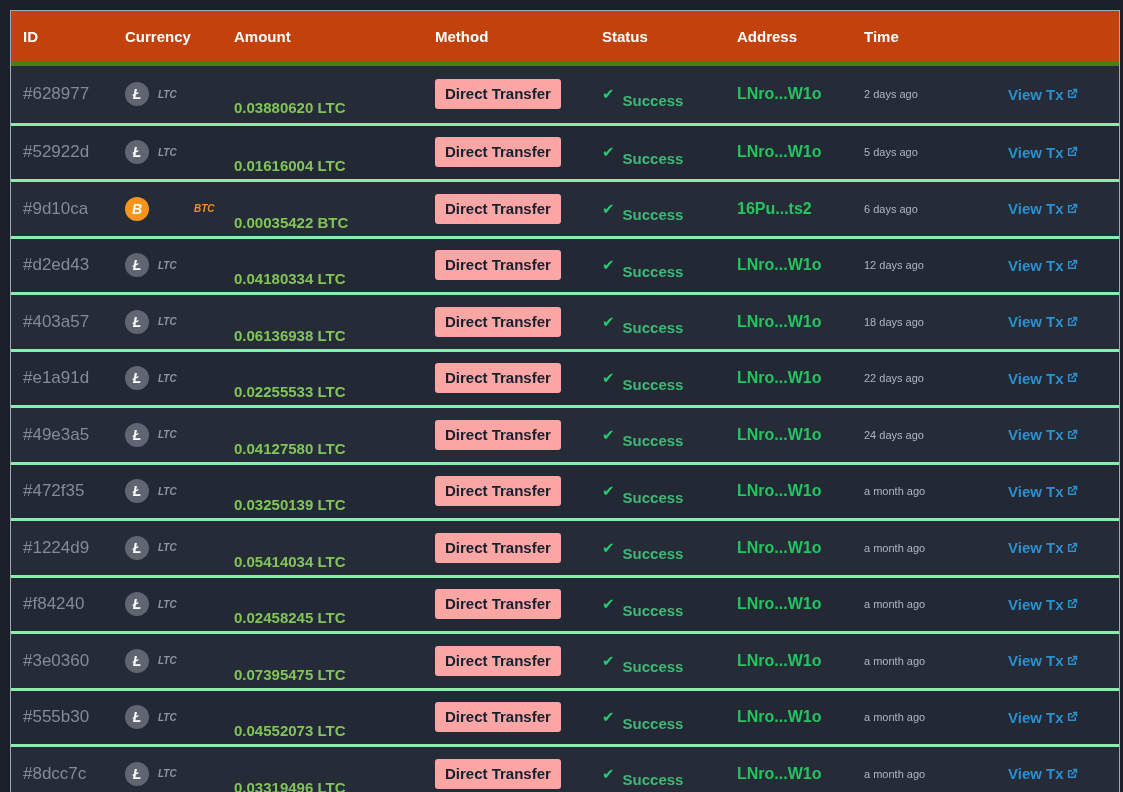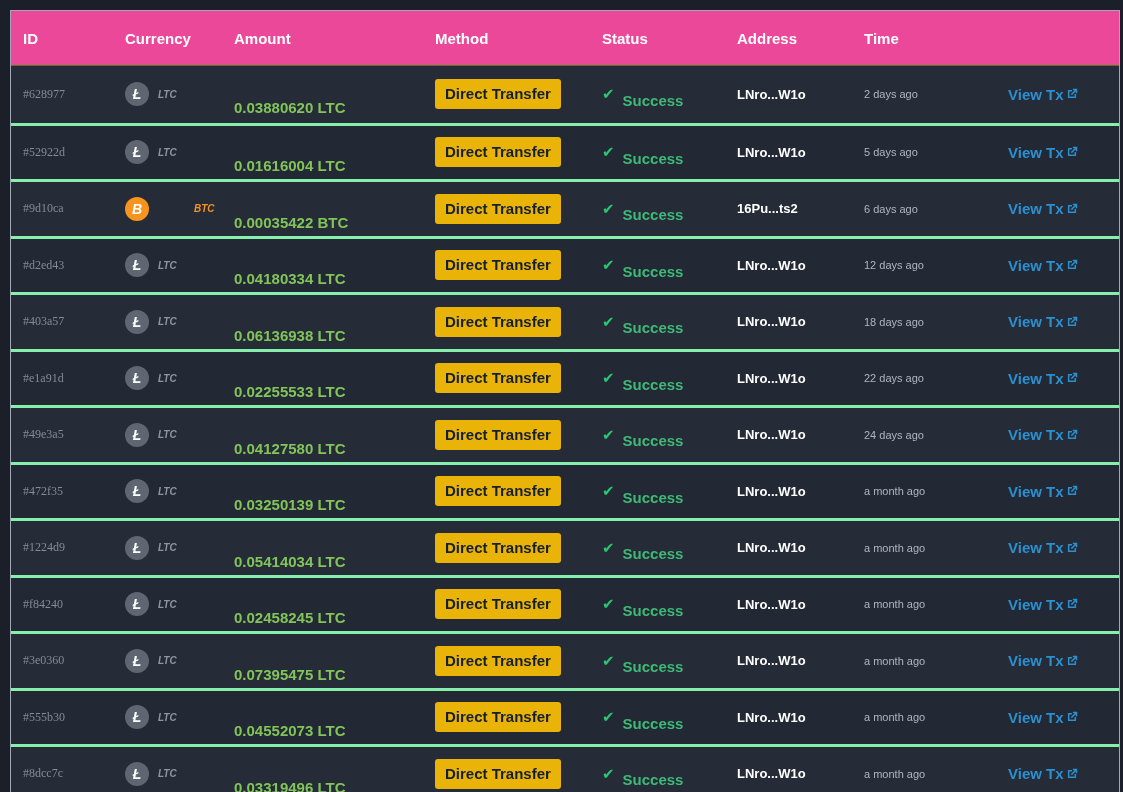--- a/index.html
+++ b/index.html
@@ -16,70 +16,70 @@
     border: 1px solid #a2a9b4;
     border-bottom: none;
     background: #242a36;
   }
   .grid-row {
     display: grid;
     grid-template-columns: 102px 109px 201px 167px 135px 127px 144px 1fr;
     align-items: center;
   }
   .thead {
-    background: #ec4899;
+    background: #c2410c;
     height: 55px;
-    border-bottom: 1px solid #4d7c0f;
+    border-bottom: 4px solid #4d7c0f;
   }
   .thead .cell {
     color: #ffffff;
     font-weight: bold;
     font-size: 15px;
   }
   .cell { padding-left: 12px; display: flex; align-items: center; }
   .row {
     height: 56.5px;
     background: #252b37;
     border-top: 3px solid #86efac;
   }
   .row:first-child { border-top: none; }
   .row:nth-child(even) { background: #222834; }
-  .cell-id { color: #858b96; font-size: 12px; font-family: Liberation Serif, serif; }
+  .cell-id { color: #858b96; font-size: 17px; }
   .coin {
     width: 24px; height: 24px;
     border-radius: 50%;
     display: inline-flex;
     align-items: center; justify-content: center;
     color: #ffffff;
     font-size: 14px;
     font-weight: bold;
     font-style: italic;
     margin-right: 9px;
     flex: 0 0 auto;
   }
   .row.ltc .coin { background: #5f6671; }
   .row.btc .coin { background: #f7941d; }
   .coin-label { font-size: 10px; font-weight: bold; font-style: italic; }
   .row.ltc .coin-label { color: #8f95a0; }
   .row.btc .coin-label { color: #f59123; margin-left: 36px; }
   .cell-amount { color: #82c45a; font-size: 15px; font-weight: bold; margin-top: 27px; }
   .method-badge {
-    background: #eab308;
+    background: #fca5a5;
     color: #15202e;
     font-size: 15px;
     font-weight: bold;
     padding: 6px 10px;
     border-radius: 3px;
     display: inline-block;
     line-height: 1.2;
   }
   .status-check { color: #29c871; font-size: 15px; margin-right: 8px; font-style: normal; }
   .status-text { color: #3eb976; font-size: 15px; font-weight: bold; margin-top: 12px; }
   .cell-address a, .addr-link {
-    color: #ffffff; font-size: 13px; font-weight: bold; text-decoration: none; cursor: pointer; text-align: right;
+    color: #22c55e; font-size: 16px; font-weight: bold; text-decoration: none; cursor: pointer; text-align: right;
   }
   .cell-time { color: #b0b6c1; font-size: 11px; }
   .viewtx {
     color: #2b90d0; font-size: 15px; font-weight: bold;
     display: inline-flex; align-items: center; gap: 1px;
     text-decoration: none; cursor: pointer;
   }
   .viewtx svg { display: block; }
 </style>
 </head>

